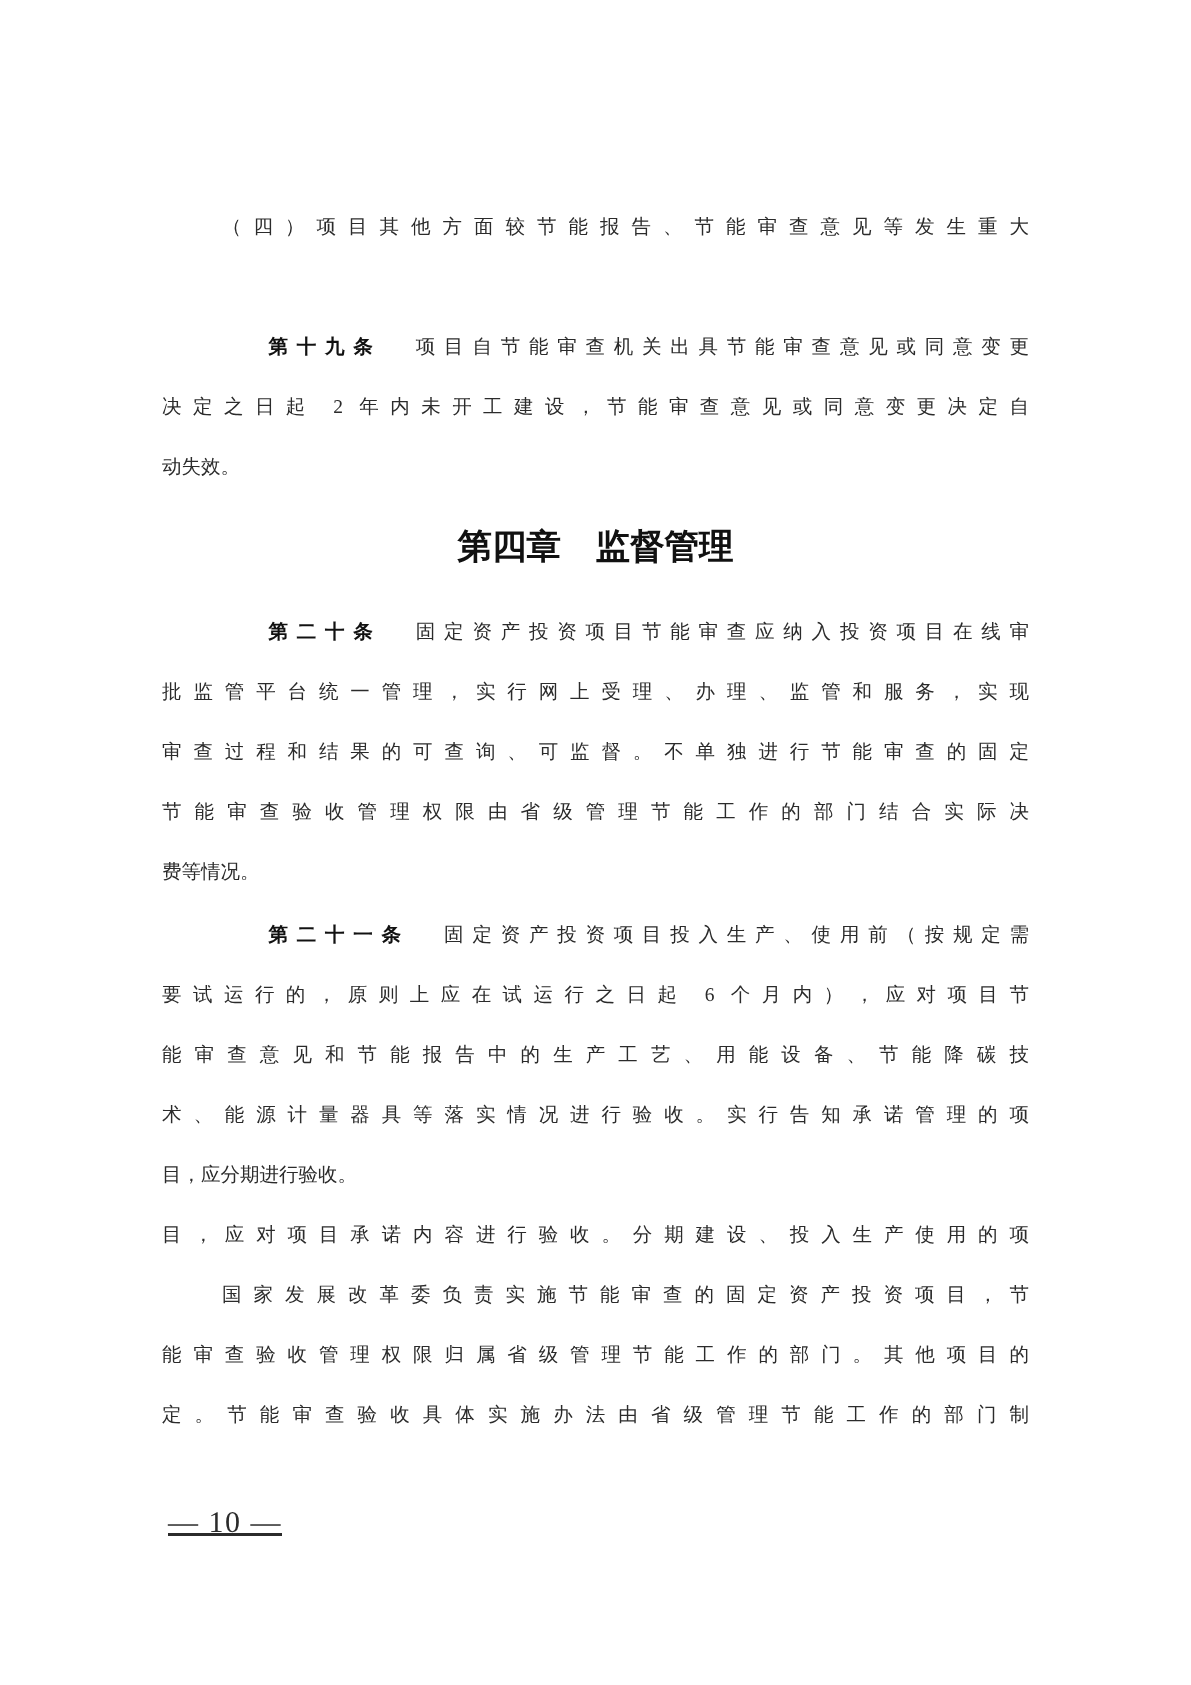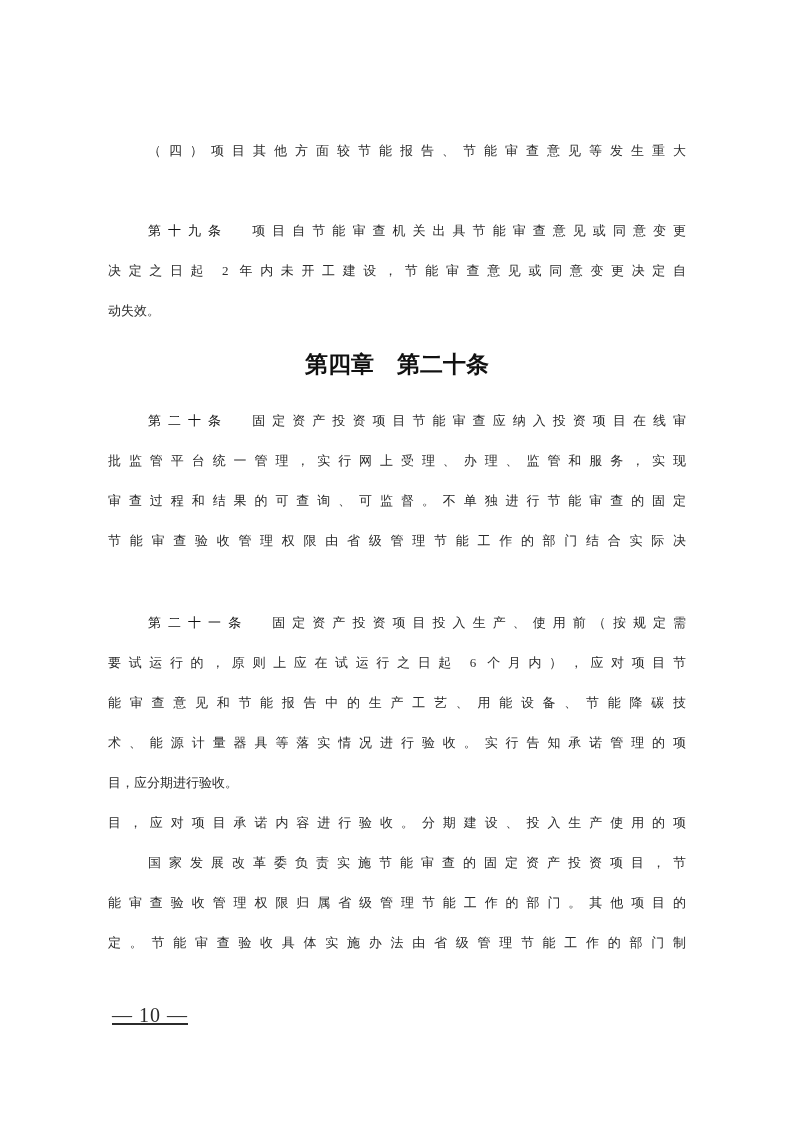--- a/index.html
+++ b/index.html
@@ -22,21 +22,21 @@
     font-size:13px;color:var(--ink);
     text-align:justify;
     text-justify:inter-character;
     overflow:hidden;
     white-space:nowrap;
   }
   .line.j{text-align-last:justify;}
   .line.indent{text-indent:40px;}
   .lead{
     font-family:"Liberation Sans","DejaVu Sans",sans-serif;
-    font-weight:normal;color:var(--ink-bold);
+    font-weight:bold;color:var(--ink-bold);margin-left:31px;
   }
   .gap{display:inline-block;width:17px;}
   .heading{
     position:absolute;left:0;top:344px;width:794px;
     text-align:center;
     font-size:23px;line-height:40px;font-weight:bold;
     font-family:"Liberation Sans","DejaVu Sans",sans-serif;
     color:var(--ink-bold);
   }
   .footer{
@@ -53,27 +53,28 @@
   <div class="block" style="top:131px">
     <div class="line indent j">（四）项目其他方面较节能报告、节能审查意见等发生重大</div>
   </div>
 
   <div class="block" style="top:211px">
     <div class="line indent j"><span class="lead">第十九条</span><span class="gap"></span><span>项目自节能审查机关出具节能审查意见或同意变更</span></div>
     <div class="line j">决定之日起 2 年内未开工建设，节能审查意见或同意变更决定自</div>
     <div class="line">动失效。</div>
   </div>
 
-  <div class="heading">第四章　第二十条</div>
+  <div class="heading">第四章　监督管理</div>
 
   <div class="block" style="top:401px">
     <div class="line indent j"><span class="lead">第二十条</span><span class="gap"></span><span>固定资产投资项目节能审查应纳入投资项目在线审</span></div>
     <div class="line j">批监管平台统一管理，实行网上受理、办理、监管和服务，实现</div>
     <div class="line j">审查过程和结果的可查询、可监督。不单独进行节能审查的固定</div>
     <div class="line j">节能审查验收管理权限由省级管理节能工作的部门结合实际决</div>
+    <div class="line">费等情况。</div>
   </div>
 
   <div class="block" style="top:603px">
     <div class="line indent j"><span class="lead">第二十一条</span><span class="gap"></span><span>固定资产投资项目投入生产、使用前（按规定需</span></div>
     <div class="line j">要试运行的，原则上应在试运行之日起 6 个月内），应对项目节</div>
     <div class="line j">能审查意见和节能报告中的生产工艺、用能设备、节能降碳技</div>
     <div class="line j">术、能源计量器具等落实情况进行验收。实行告知承诺管理的项</div>
     <div class="line">目，应分期进行验收。</div>
     <div class="line j">目，应对项目承诺内容进行验收。分期建设、投入生产使用的项</div>
   </div>

